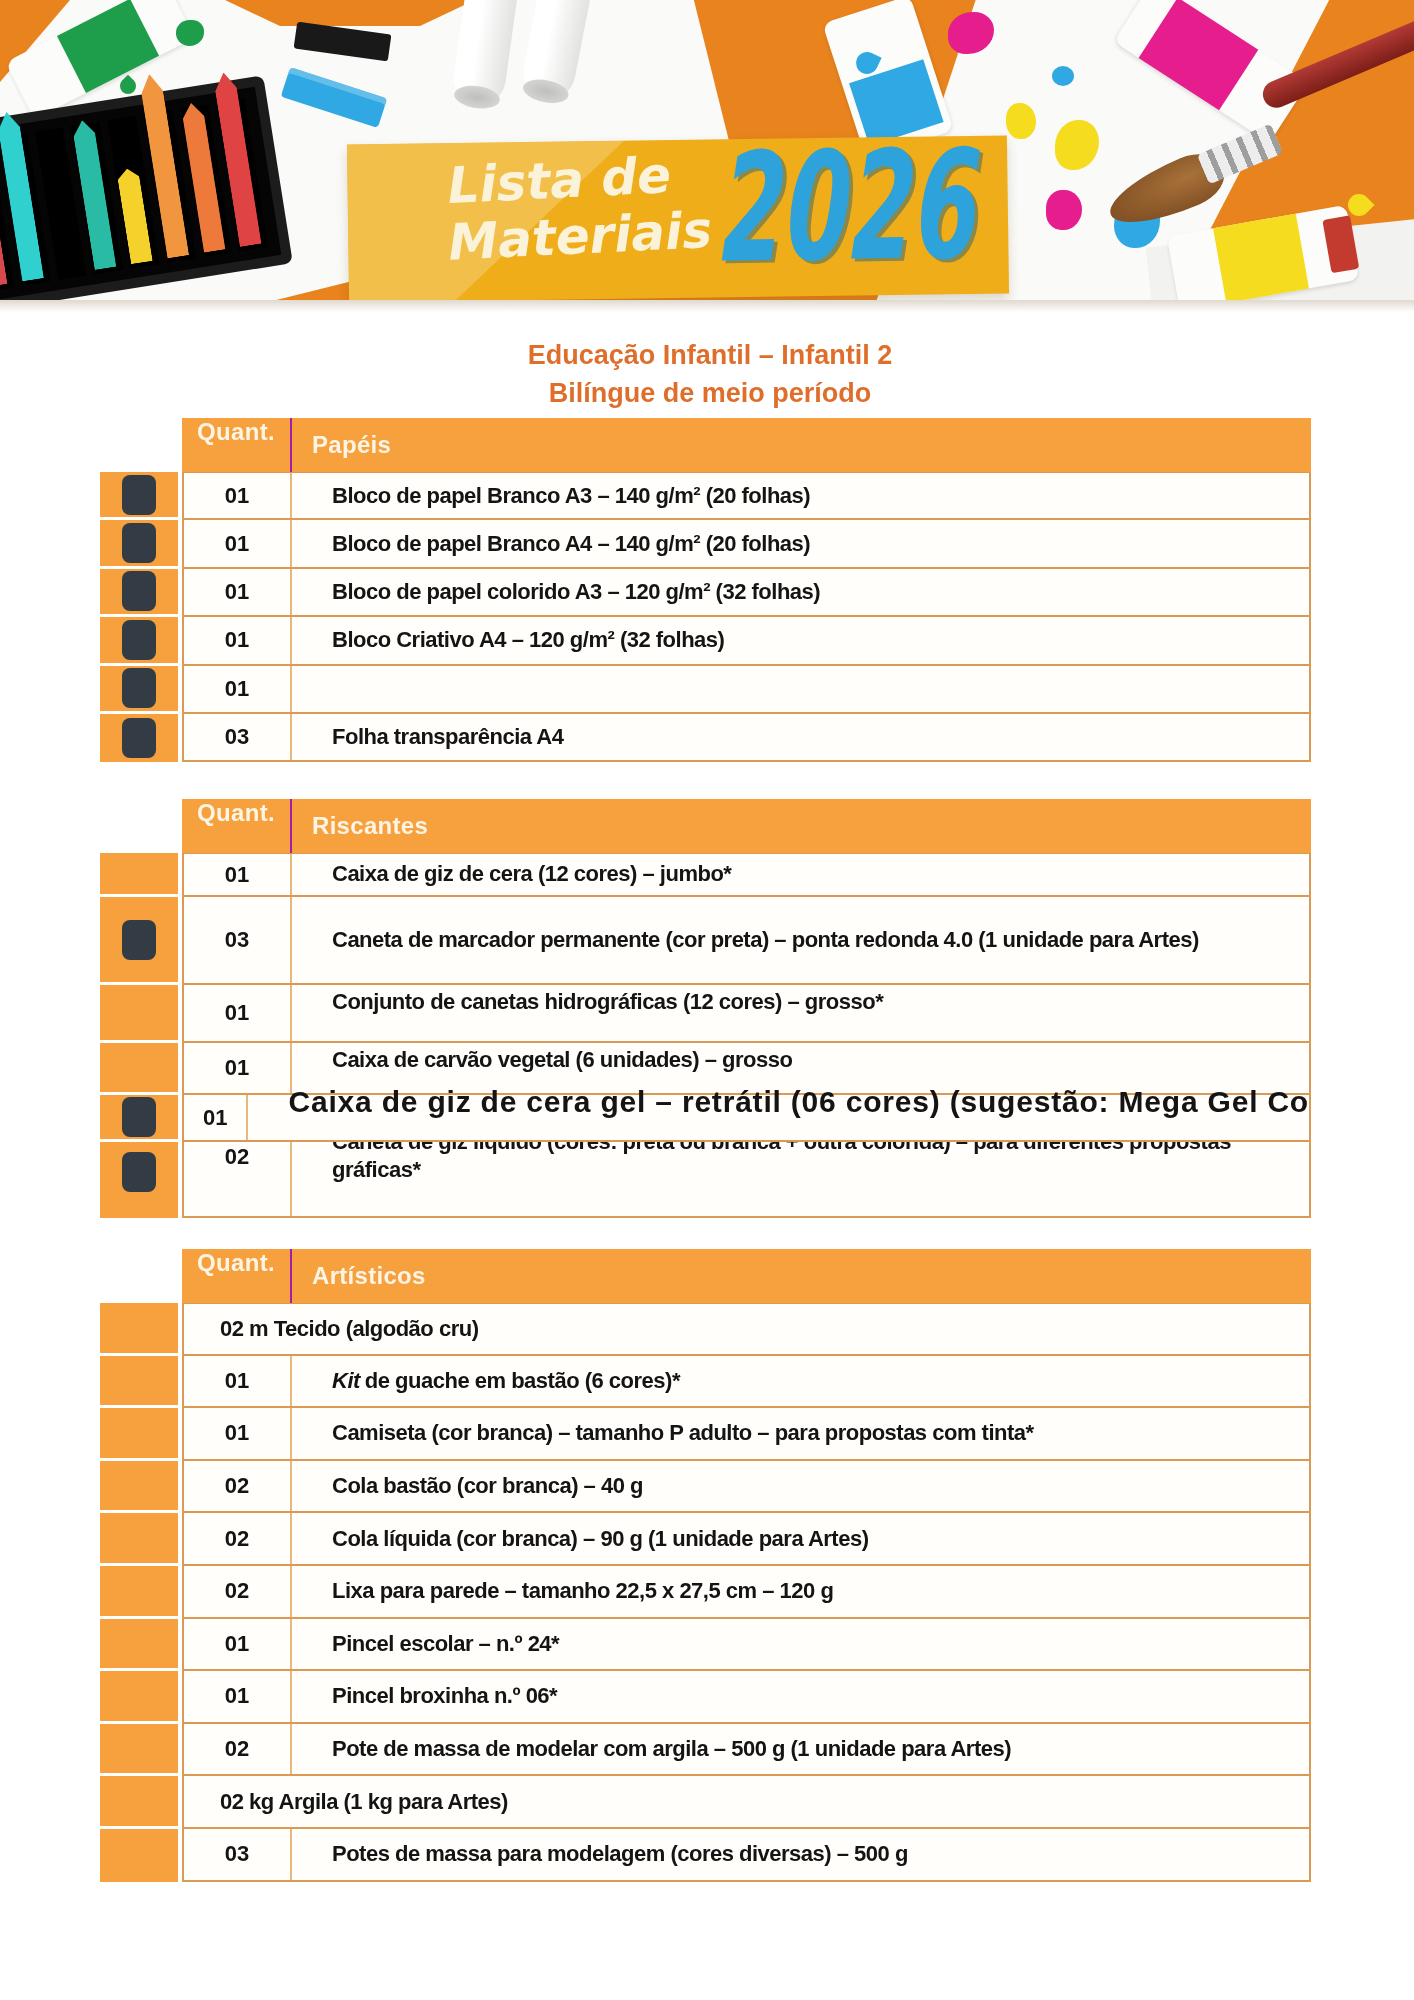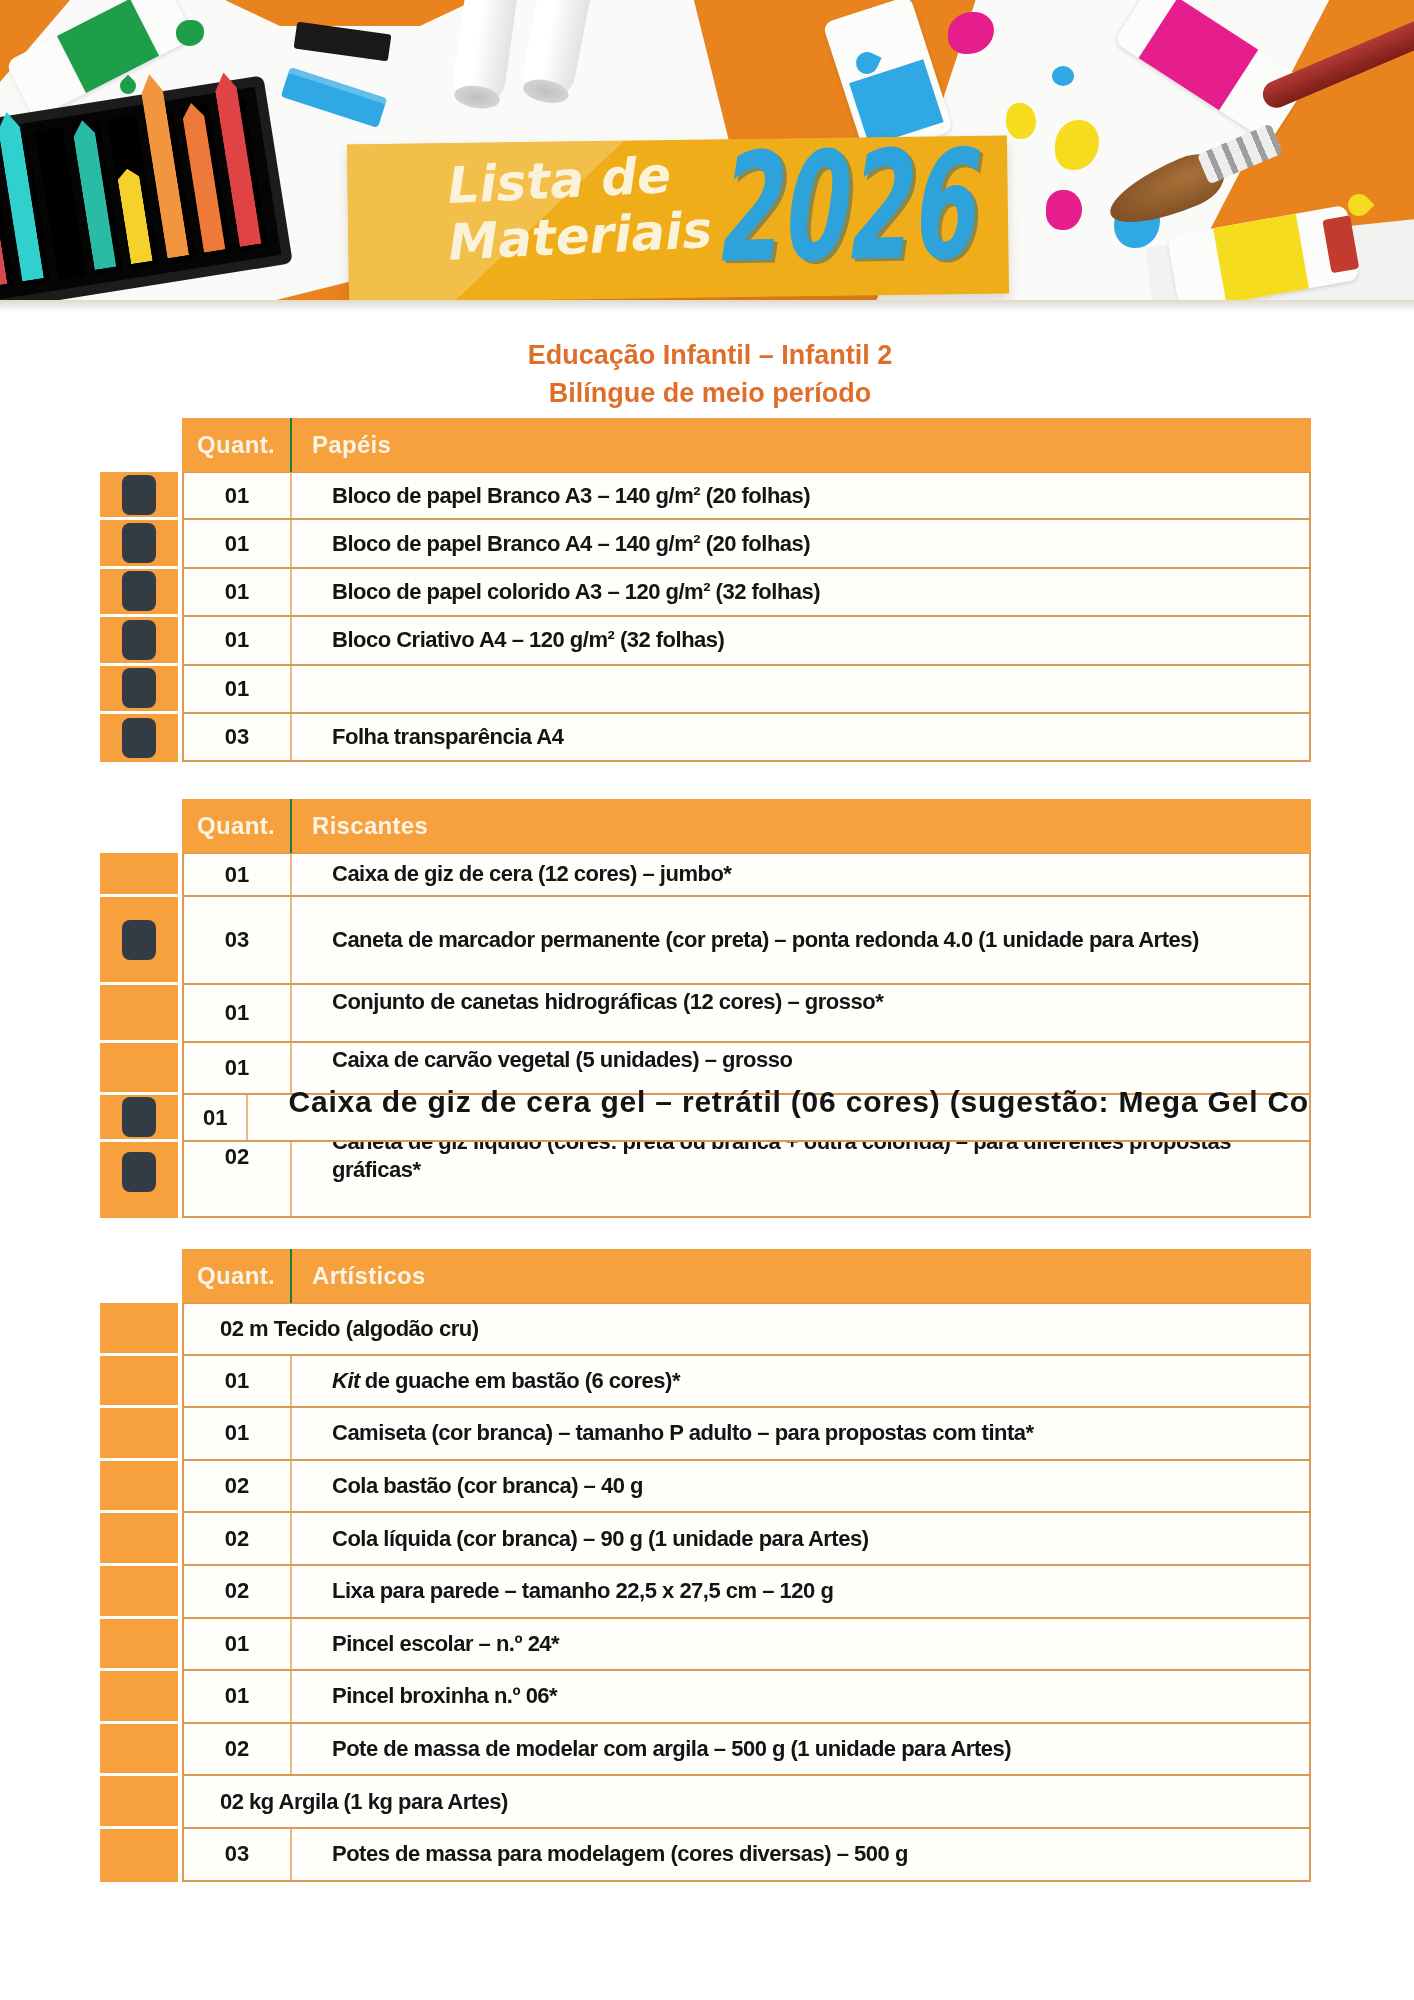--- a/index.html
+++ b/index.html
@@ -67,21 +67,21 @@
   .ribbon .year{left:378px;top:-6px;font-family:"DejaVu Sans",sans-serif;font-weight:bold;font-style:italic;font-size:150px;line-height:1;color:var(--year-blue,#2EA2DA);transform:scaleX(.62) skewX(-4deg);transform-origin:left top;text-shadow:6px 3px 0 rgba(20,90,130,.45);}
   .hero-shadow{position:absolute;left:0;top:300px;width:1414px;height:12px;background:linear-gradient(rgba(110,80,30,.22),rgba(110,80,30,0));}
 
   
   .subtitle{position:absolute;left:0;top:336px;width:1420px;text-align:center;color:var(--subtitle-orange,#DF6E2B);font-weight:bold;font-size:27px;line-height:38px;}
 
   
   .tsection{position:absolute;left:100px;width:1211px;}
   .s1{top:418px;} .s2{top:799px;} .s3{top:1249px;}
   .thead{margin-left:82px;width:1129px;height:54px;background:var(--table-orange,#F6A13E);display:flex;box-sizing:border-box;}
-  .thead .hq{width:108px;border-right:2px solid #15803d;display:flex;align-items:center;justify-content:center;}
+  .thead .hq{width:108px;border-right:2px solid #a21caf;display:flex;justify-content:center;}
   .thead .hc{flex:1;display:flex;align-items:center;justify-content:flex-start;margin-left:20px;}
   .thead span{color:#FCF4E4;font-weight:bold;font-size:24px;letter-spacing:.3px;}
 
   .row{display:flex;position:relative;}
   .cb-cell{width:78px;margin-right:4px;background:var(--table-orange,#F6A13E);border-bottom:3px solid #fff;display:flex;align-items:center;justify-content:center;box-sizing:border-box;}
   .rows .row:last-child .cb-cell{border-bottom:none;}
   .checkbox{width:34px;height:40px;border-radius:8px;background:var(--checkbox-dark,#333B44);}
   .main{width:1129px;display:flex;background:#FFFEFB;border-left:2px solid var(--row-border,#D89A55);border-right:2px solid var(--row-border,#D89A55);border-bottom:2px solid var(--row-border,#D89A55);box-sizing:border-box;}
   .rows .row:first-child .main{border-top:1px solid var(--row-border,#D89A55);}
   .quant{width:108px;border-right:2px solid #E9B87E;display:flex;align-items:center;justify-content:center;font-weight:bold;font-size:22px;color:var(--text-black,#141414);box-sizing:border-box;}
@@ -296,21 +296,21 @@
             <div class="cb-cell"></div>
             <div class="main">
               <div class="quant">01</div>
               <div class="desc">Conjunto de canetas hidrográficas (12 cores) – grosso*</div>
             </div>
           </div>
           <div class="row">
             <div class="cb-cell"></div>
             <div class="main">
               <div class="quant">01</div>
-              <div class="desc">Caixa de carvão vegetal (5 unidades) – grosso</div>
+              <div class="desc">Caixa de carvão vegetal (6 unidades) – grosso</div>
             </div>
           </div>
           <div class="row">
             <div class="cb-cell">
               <div class="checkbox"></div>
             </div>
             <div class="main">
               <div class="quant">01</div>
               <div class="desc">Caixa de giz de cera gel – retrátil (06 cores) (sugestão: Mega Gel Co</div>
             </div>

